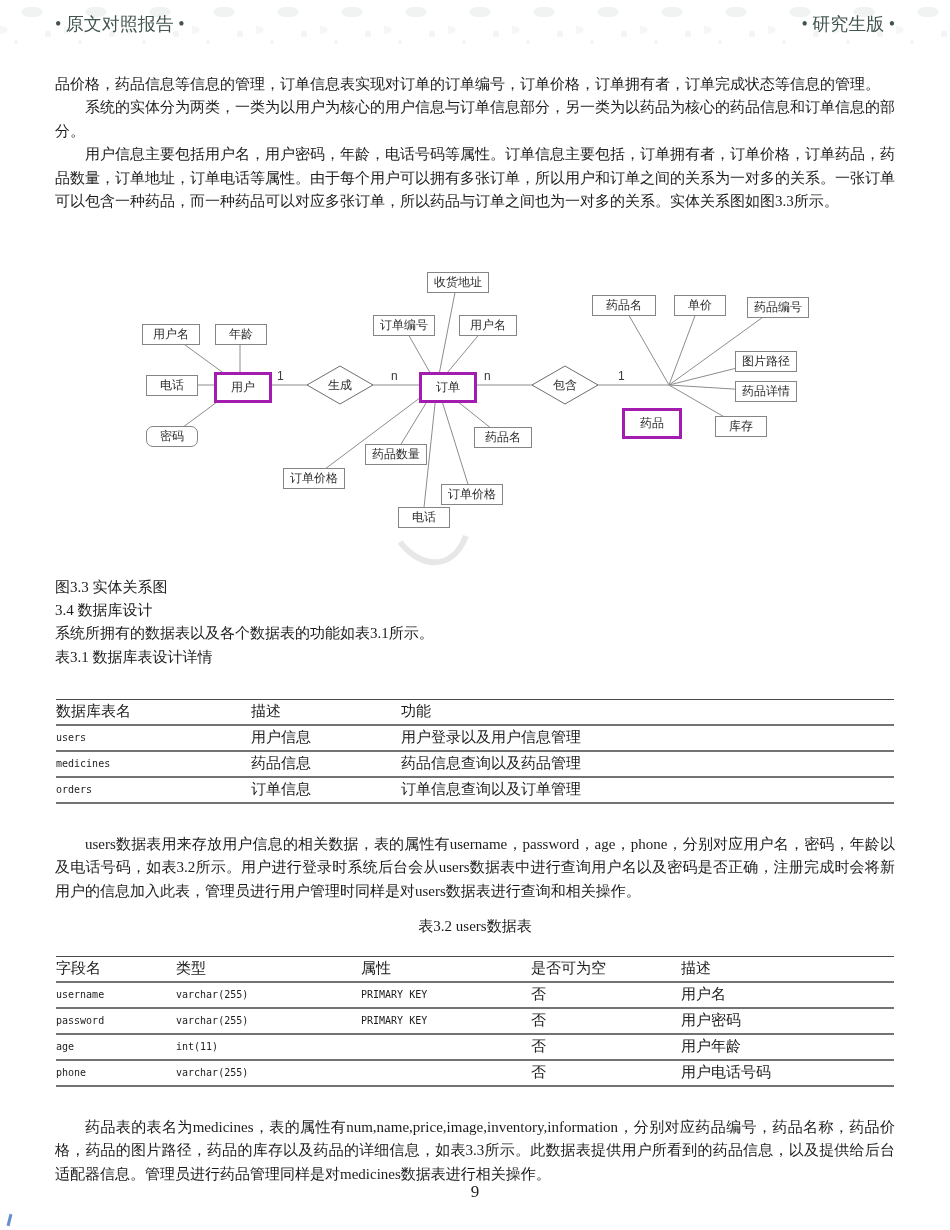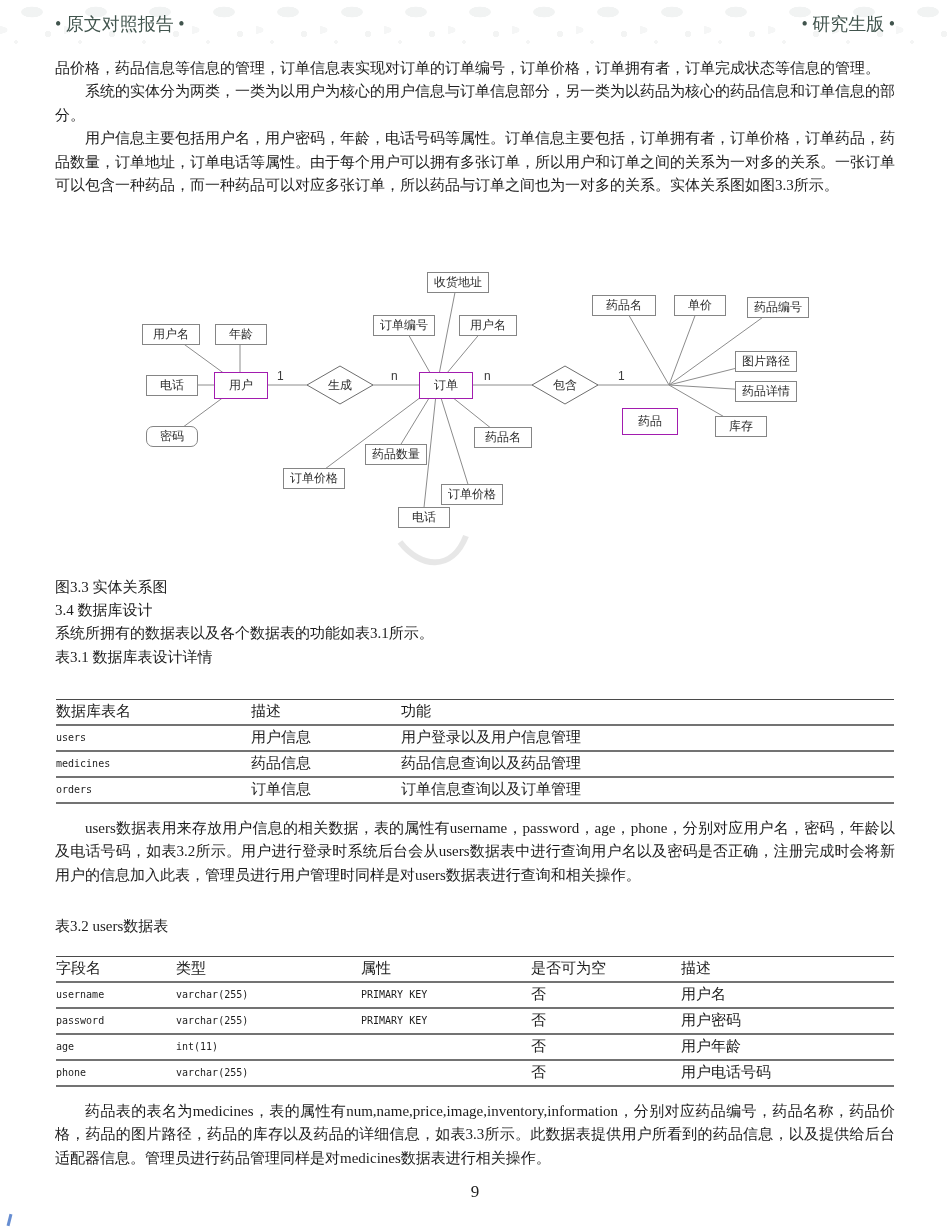--- a/index.html
+++ b/index.html
@@ -22,37 +22,37 @@
     opacity:.6;
     pointer-events:none;
   }
   .header{
     position:absolute;top:12px;left:55px;right:55px;
     display:flex;justify-content:space-between;
     font-size:18px;color:#41544d;
   }
   .para{
     position:absolute;left:55px;width:840px;
-    font-size:15px;line-height:23.4px;text-align:justify;
+    font-size:15px;line-height:23.4px;text-align:justify;margin-top:16px;
   }
   .para p{margin:0;}
   .para p.indent{text-indent:2em;}
   .linegroup{
     position:absolute;left:55px;width:840px;
     font-size:15px;line-height:23.2px;
   }
   
   .diagram{position:absolute;top:270px;left:0;width:950px;height:312px;}
   .diagram svg{position:absolute;top:0;left:0;}
   .ebox,.abox{
     position:absolute;background:#fff;text-align:center;
     font-size:12px;color:#2b2b2b;overflow:hidden;white-space:nowrap;
     font-family:"Liberation Sans","DejaVu Sans",sans-serif;
   }
-  .ebox{border:1px solid #a21caf;line-height:25px;}
+  .ebox{border:3px solid #a21caf;line-height:25px;}
   .abox{border:1px solid #858585;line-height:19px;}
   .dlabel{
     position:absolute;width:64px;text-align:center;font-size:12px;color:#2b2b2b;
     font-family:"Liberation Sans","DejaVu Sans",sans-serif;
   }
   .card{
     position:absolute;font-size:12px;color:#3a3a3a;
     font-family:"Liberation Sans","DejaVu Sans",sans-serif;
   }
   
@@ -197,21 +197,21 @@
         <td>订单信息</td>
         <td>订单信息查询以及订单管理</td>
       </tr>
     </tbody>
 </table>
 
 <div class="para" style="top:817px;">
   <p class="indent">users数据表用来存放用户信息的相关数据，表的属性有username，password，age，phone，分别对应用户名，密码，年龄以及电话号码，如表3.2所示。用户进行登录时系统后台会从users数据表中进行查询用户名以及密码是否正确，注册完成时会将新用户的信息加入此表，管理员进行用户管理时同样是对users数据表进行查询和相关操作。</p>
 </div>
 
-<div class="linegroup" style="top:915px;">
+<div class="linegroup" style="top:915px;text-align:center;">
   <div>表3.2 users数据表</div>
 </div>
 
 <table class="doc" id="table2">
   <colgroup>
       <col style="width:120px">
       <col style="width:185px">
       <col style="width:170px">
       <col style="width:150px">
       <col style="width:213px">

